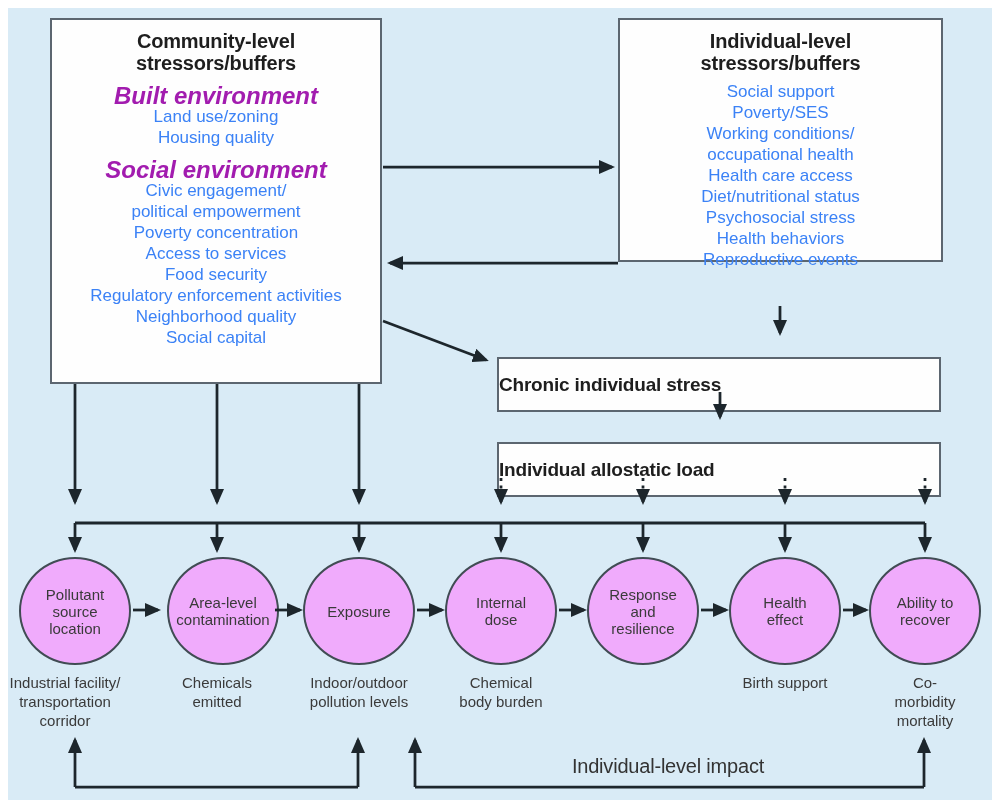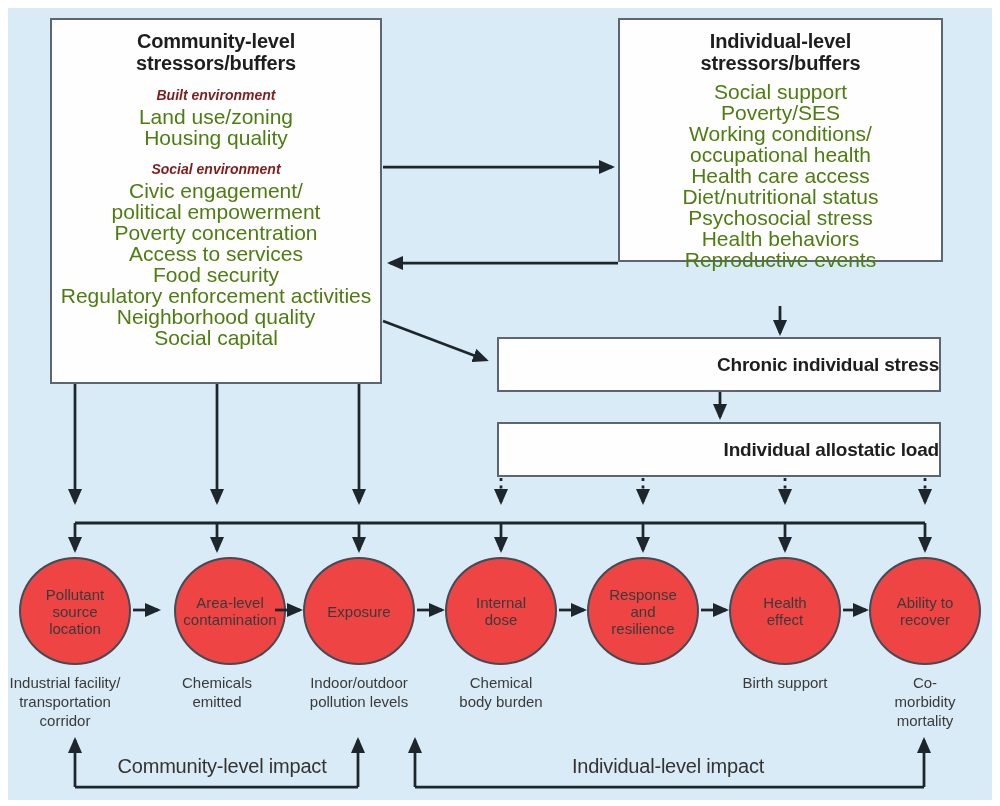--- a/index.html
+++ b/index.html
@@ -10,34 +10,34 @@
   .panel{position:absolute;left:8px;top:8px;width:984px;height:792px;background:#d9ebf6;}
   .overlay{position:absolute;left:0;top:0;width:1000px;height:806px;pointer-events:none;}
   .box{
     position:absolute;background:#fefefe;border:2px solid #5c6670;box-sizing:border-box;
     text-align:center;
   }
   .community{left:50px;top:18px;width:332px;height:366px;}
   .individual{left:618px;top:18px;width:325px;height:244px;}
   .box-title{font-weight:bold;font-size:20px;line-height:22px;margin-top:10px;
     white-space:pre-line;color:#1e1e1e;letter-spacing:-0.2px;}
-  .group-heading{font-weight:bold;font-style:italic;font-size:14px;line-height:21px;
-    margin-top:11px;color:#7f1d1d;}
-  .group-items,.plain-items{font-size:21px;line-height:21px;white-space:pre-line;color:#4d7c0f;}
+  .group-heading{font-weight:bold;font-style:italic;font-size:24px;line-height:21px;
+    margin-top:11px;color:#a21caf;}
+  .group-items,.plain-items{font-size:17px;line-height:21px;white-space:pre-line;color:#3b82f6;}
   .individual .plain-items{margin-top:7px;}
   .midbox{
     position:absolute;left:497px;width:444px;height:55px;background:#fefefe;
     border:2px solid #5c6670;box-sizing:border-box;display:flex;align-items:center;
-    justify-content:flex-end;font-weight:bold;font-size:19px;color:#1e1e1e;letter-spacing:-0.2px;
+    justify-content:flex-start;font-weight:bold;font-size:19px;color:#1e1e1e;letter-spacing:-0.2px;margin-top:20px;
   }
   .chronic{top:337px;}
   .allostatic{top:422px;}
   .circle{
     position:absolute;top:557px;width:112px;height:108px;border-radius:50%;
-    background:#ef4444;border:2px solid #414c54;box-sizing:border-box;
+    background:#f0abfc;border:2px solid #414c54;box-sizing:border-box;
     display:flex;align-items:center;justify-content:center;text-align:center;
     font-size:15px;line-height:17px;white-space:pre-line;color:#3a3a3a;
   }
   .chain-label{
     position:absolute;top:673px;transform:translateX(-50%);text-align:center;
     font-size:15px;line-height:19px;white-space:pre-line;color:#3a3a3a;
   }
   .impact-label{
     position:absolute;top:755px;transform:translateX(-50%);font-size:20px;
     color:#333333;white-space:nowrap;letter-spacing:-0.2px;
@@ -92,21 +92,21 @@
     <span>Chronic individual stress</span>
   </div>
 
   <div class="midbox allostatic">
     <span>Individual allostatic load</span>
   </div>
 
   <div class="circle" style="left:19px">Pollutant
 source
 location</div>
-  <div class="circle" style="left:174px">Area-level
+  <div class="circle" style="left:167px">Area-level
 contamination</div>
   <div class="circle" style="left:303px">Exposure</div>
   <div class="circle" style="left:445px">Internal
 dose</div>
   <div class="circle" style="left:587px">Response
 and
 resilience</div>
   <div class="circle" style="left:729px">Health
 effect</div>
   <div class="circle" style="left:869px">Ability to
@@ -118,21 +118,20 @@
   <div class="chain-label" style="left:217px">Chemicals
 emitted</div>
   <div class="chain-label" style="left:359px">Indoor/outdoor
 pollution levels</div>
   <div class="chain-label" style="left:501px">Chemical
 body burden</div>
   <div class="chain-label" style="left:785px">Birth support</div>
   <div class="chain-label" style="left:925px">Co-morbidity
 mortality</div>
 
-  <div class="impact-label" style="left:222px">Community-level impact</div>
   <div class="impact-label" style="left:668px">Individual-level impact</div>
 
   <svg class="overlay" viewBox="0 0 1000 806">
     <defs>
       <marker id="ah" markerUnits="userSpaceOnUse" markerWidth="16" markerHeight="14" refX="13" refY="7" orient="auto">
         <path d="M0,0 L16,7 L0,14 Z" fill="#1d262c"></path>
       </marker>
     </defs>
 
     <line class="ln ar" x1="383" y1="167" x2="612" y2="167"></line>

